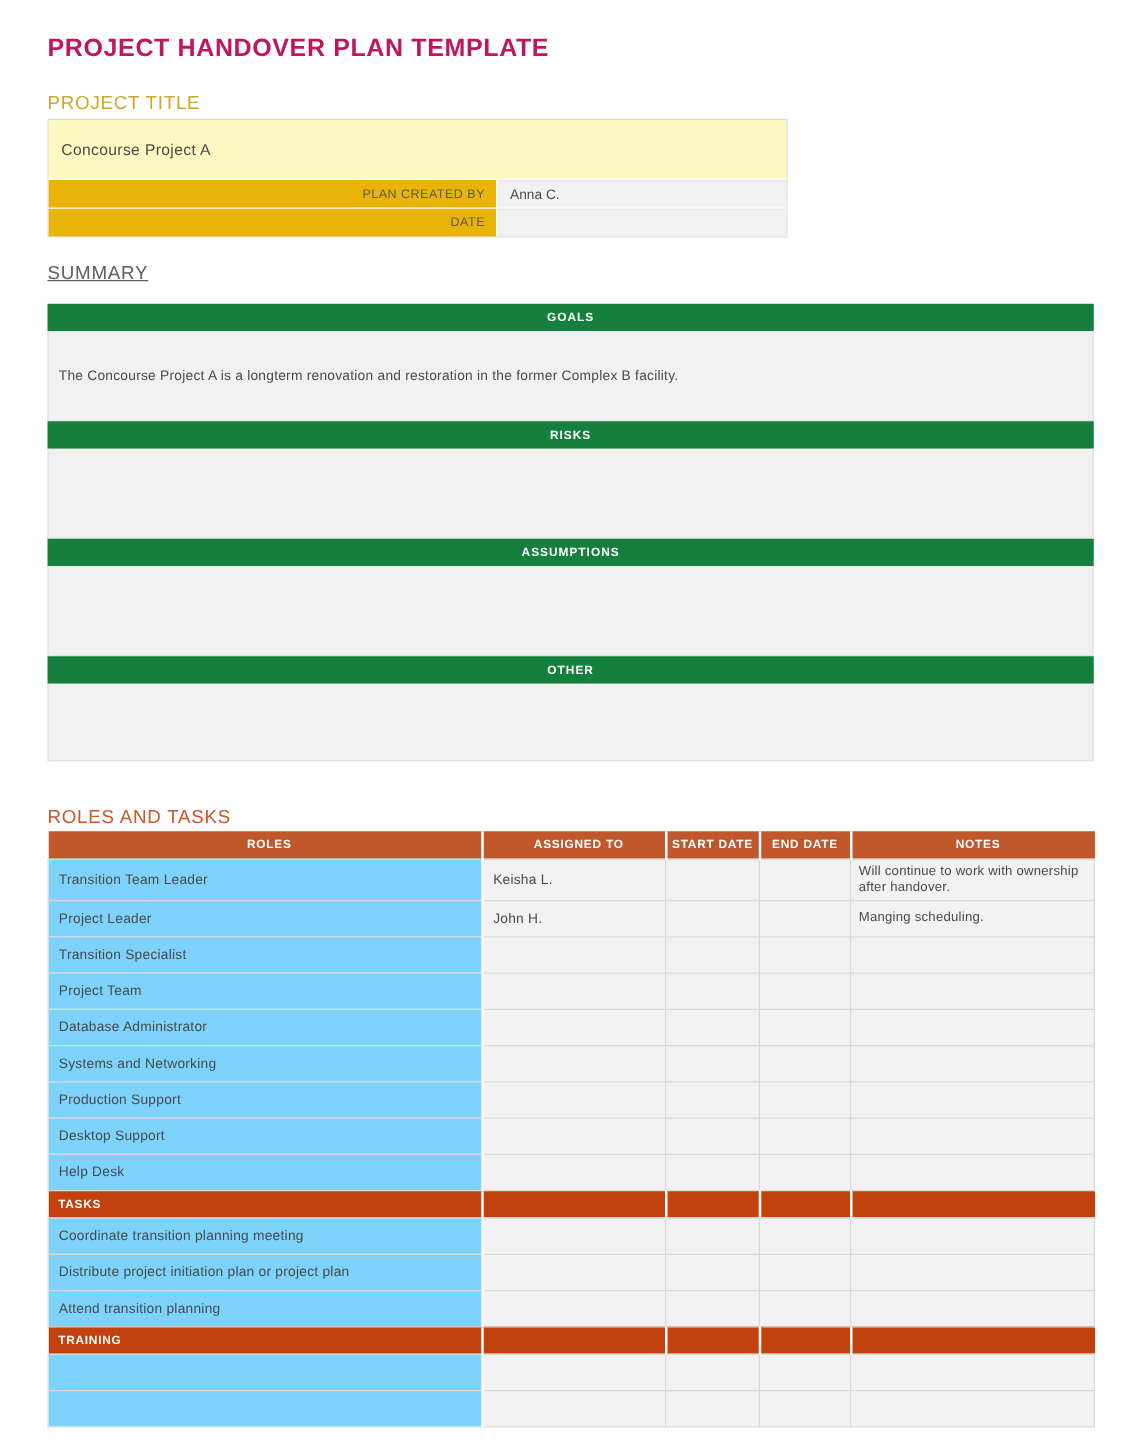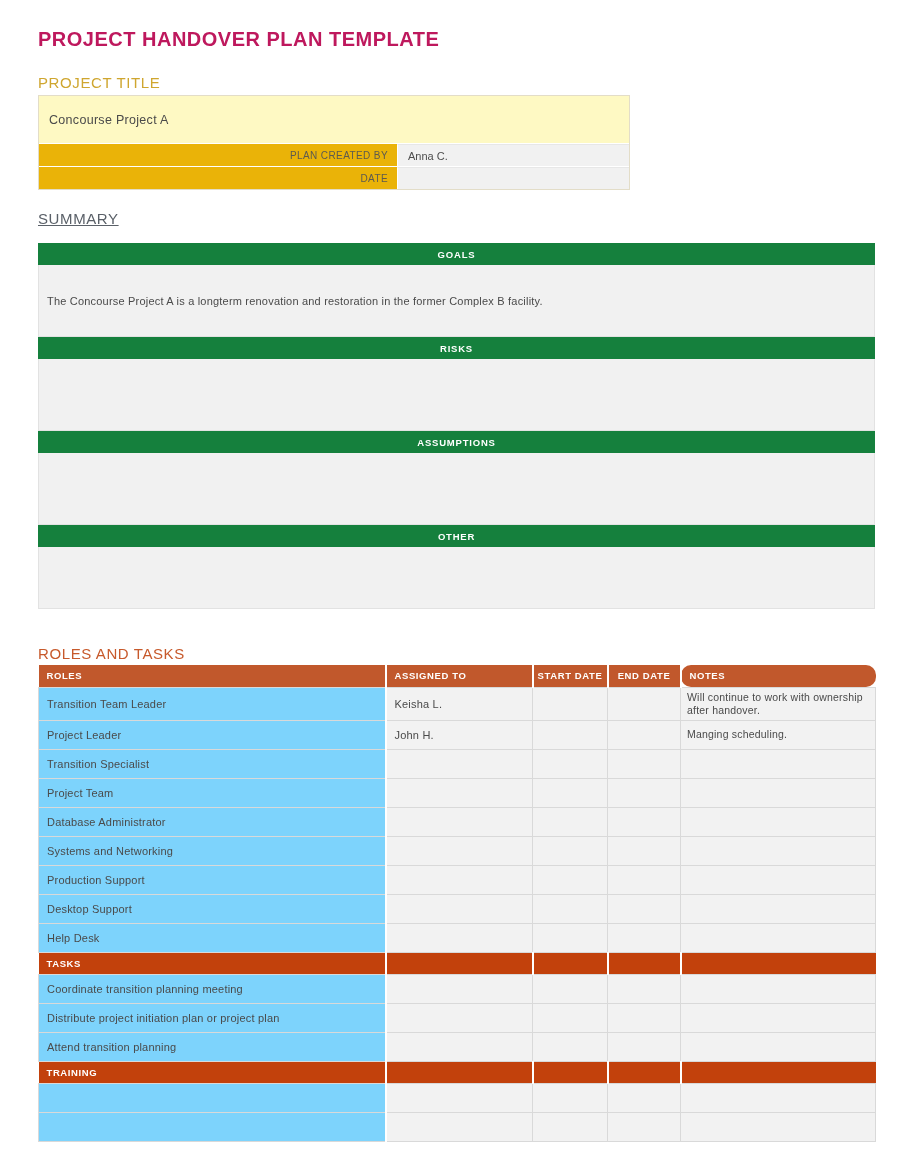--- a/index.html
+++ b/index.html
@@ -102,27 +102,27 @@
     table-layout: fixed;
     font-size: 11px;
     color: #4a4a4a;
   }
   table.rt th {
     background: #c1582c;
     color: #ffffff;
     font-size: 9.5px;
     font-weight: bold;
     letter-spacing: 0.6px;
-    text-align: left;
+    text-align: center;
     height: 22px;
     padding: 0 0 0 8px;
     border-right: 2px solid #ffffff;
   }
   table.rt th.ctr { text-align: center; padding: 0; }
-  table.rt th:last-child { border-right: none; border-radius: 10px; }
+  table.rt th:last-child { border-right: none; }
   table.rt td {
     border: 1px solid #d9d9d9;
     padding: 0 8px;
     height: 29px;
     vertical-align: middle;
     letter-spacing: 0.2px;
   }
   table.rt td.role-col { background: #7dd3fc; border-right: 2px solid #ffffff; }
   table.rt td.gray     { background: #f2f2f2; }
   table.rt td.notes-col { font-size: 10.5px; line-height: 1.25; padding: 3px 6px; }

